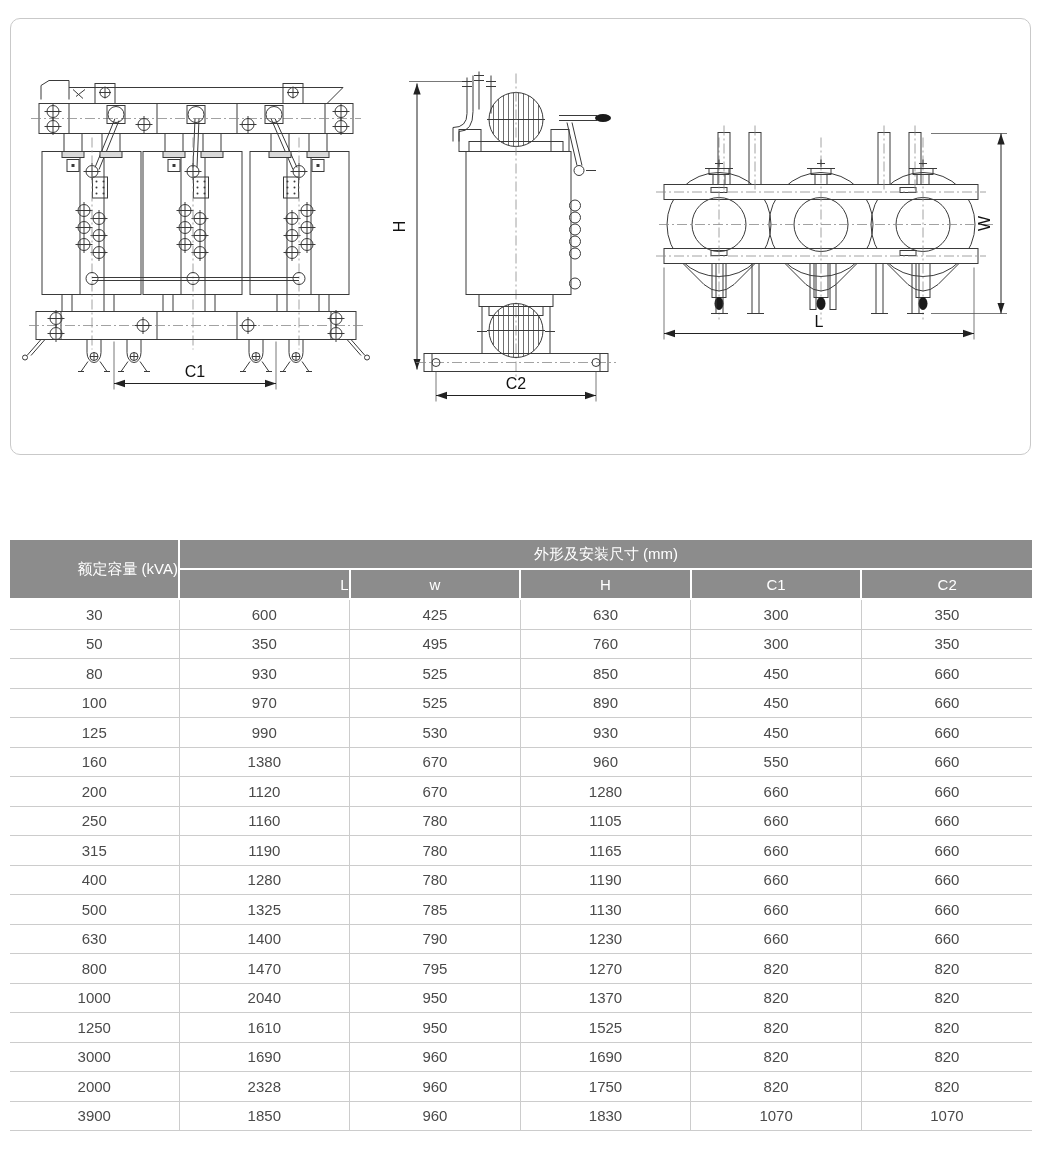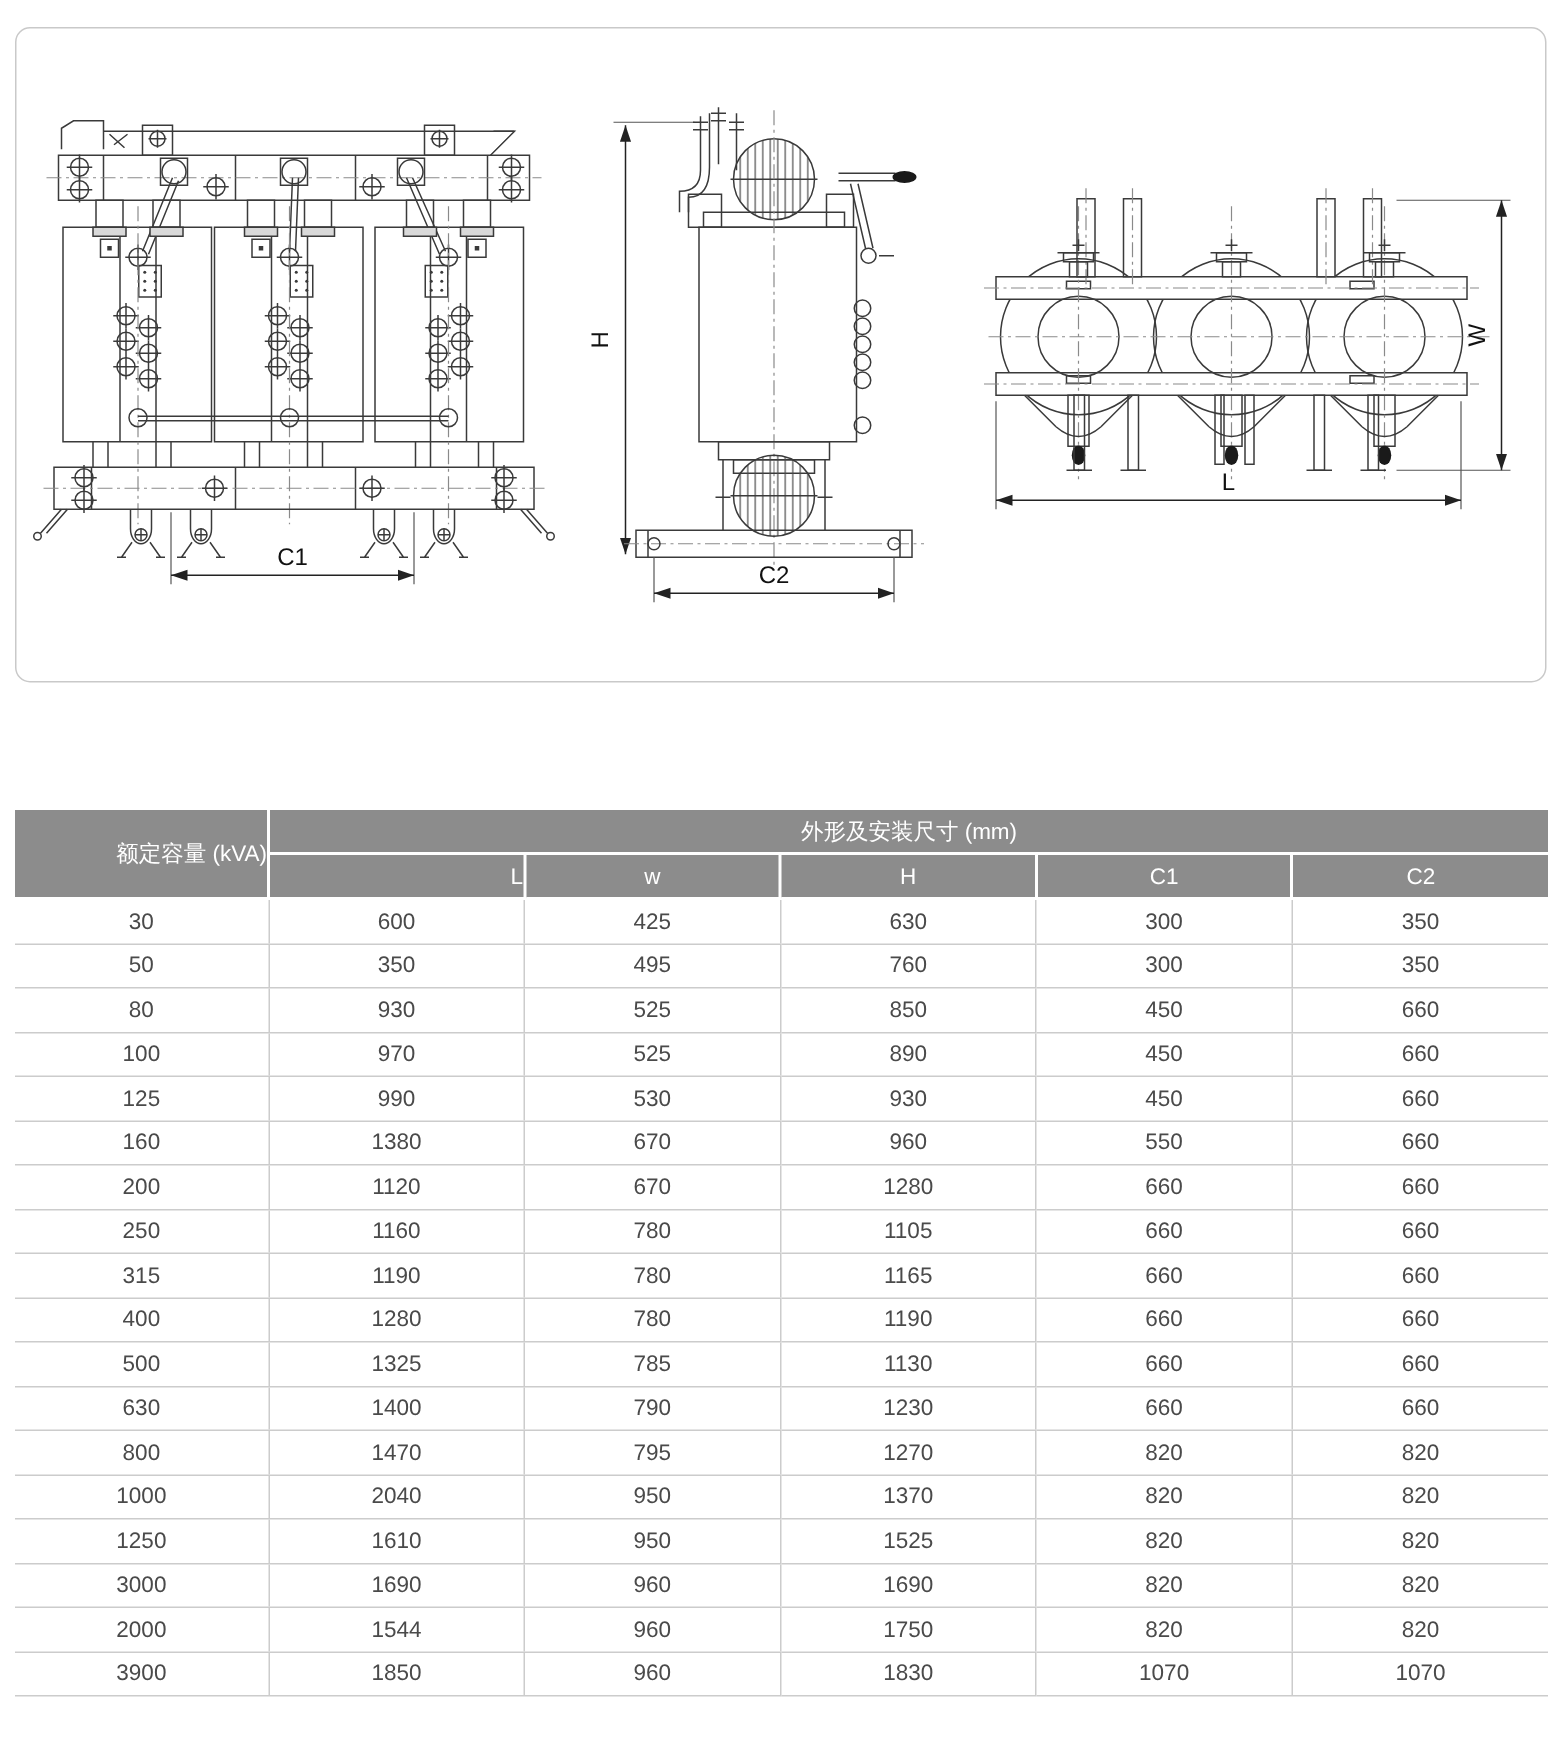--- a/index.html
+++ b/index.html
@@ -455,21 +455,21 @@
         <tr>
           <td>3000</td>
           <td>1690</td>
           <td>960</td>
           <td>1690</td>
           <td>820</td>
           <td>820</td>
         </tr>
         <tr>
           <td>2000</td>
-          <td>1544</td>
+          <td>2328</td>
           <td>960</td>
           <td>1750</td>
           <td>820</td>
           <td>820</td>
         </tr>
         <tr>
           <td>3900</td>
           <td>1850</td>
           <td>960</td>
           <td>1830</td>

